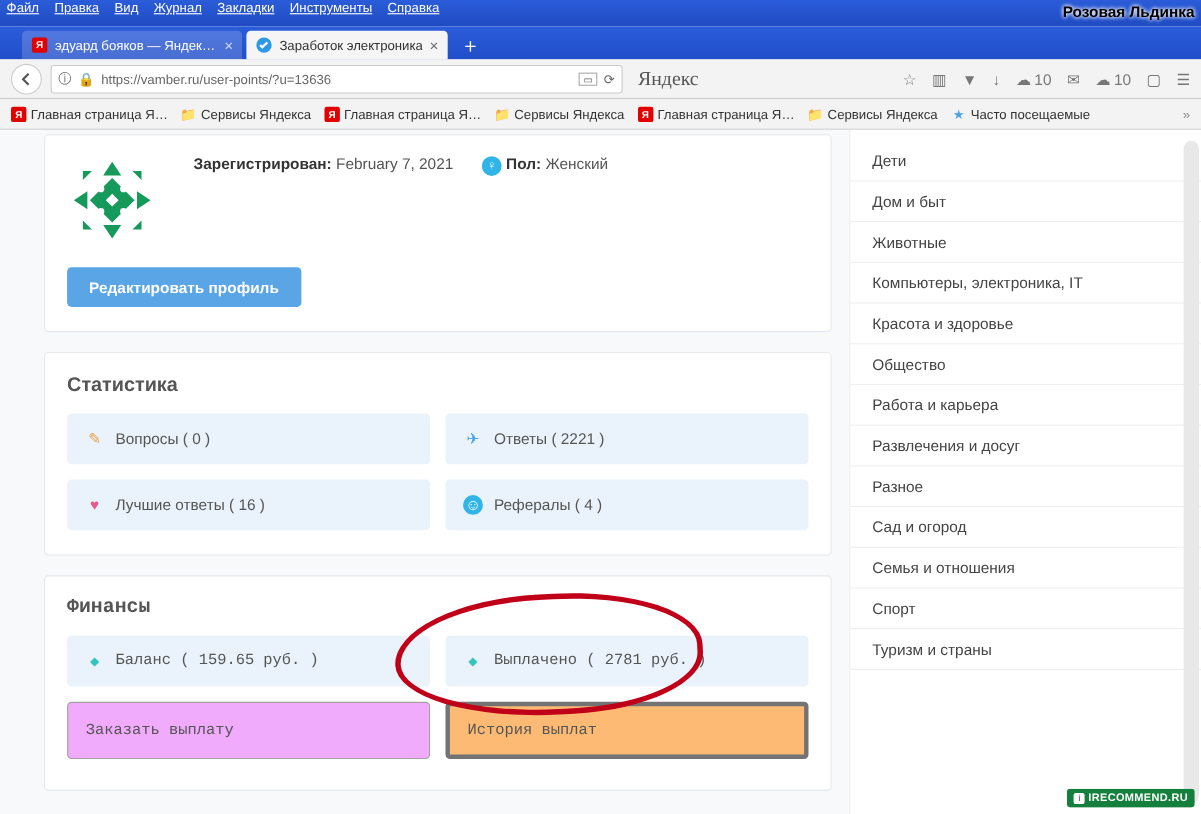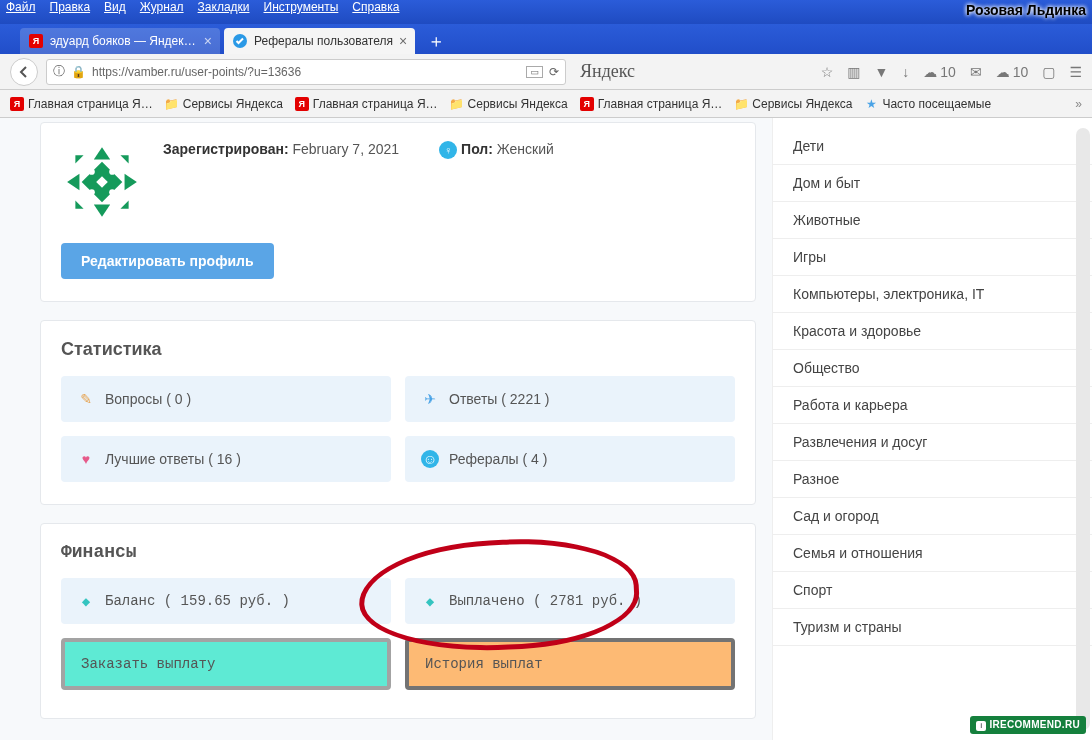--- a/index.html
+++ b/index.html
@@ -36,21 +36,21 @@
   
   .page { display:flex; height: calc(740px - 24px - 30px - 36px - 28px); overflow:hidden; background:#f7f9fb;}
   .main-col { flex:1; padding: 8px 16px 0 40px; overflow:hidden; position:relative;}
   .side-col { width:320px; border-left:1px solid #eee; background:#fff; padding-top:10px; position:relative;}
   .side-col::after{ content:""; position:absolute; right:2px; top:10px; bottom:10px; width:14px; background:#e8e8e8; border-radius:7px;}
   .side-item { padding: 10px 20px; font-size:14px; color:#444; border-bottom:1px solid #eee;}
 
   .card { background:#fff; border:1px solid #e5e8ec; border-radius:4px; padding:18px 20px 22px; margin-bottom:18px;}
   .profile-top { display:flex; gap:20px; }
   .avatar { width:82px; height:82px; border-radius:50%; overflow:hidden; flex:none; }
-  .reginfo { font-size:14px; color:#555; display:flex; gap:40px; flex-wrap:wrap;}
+  .reginfo { font-size:14px; color:#555; display:flex; gap:26px; flex-wrap:wrap;margin-left:13px;}
   .reginfo b { color:#333;}
   .gender-ico { width:18px; height:18px; border-radius:50%; background:#31b5e8; color:#fff; display:inline-flex; align-items:center; justify-content:center; font-size:11px; margin-right:4px;}
   .edit-btn { margin-top:20px; background:#5aa5e6; color:#fff; border:none; border-radius:4px; padding:10px 20px; font-size:14px; font-weight:bold; display:inline-block;}
 
   .card h2 { font-size:18px; color:#555; margin-bottom:16px; font-weight:600;}
   .stat-grid { display:grid; grid-template-columns:1fr 1fr; gap:14px;}
   .stat-box { background:#eaf3fb; border-radius:4px; padding:14px 16px; display:flex; align-items:center; gap:10px; font-size:14px; color:#555;}
   .si { width:18px; height:18px; display:inline-flex; align-items:center; justify-content:center; font-size:14px;}
 
   .annot-circle { position:absolute; border:5px solid #c00018; border-radius:50% 50% 45% 55%/55% 50% 48% 50%; pointer-events:none; }
@@ -82,21 +82,21 @@
     <span class="title">эдуард бояков — Яндекс: н…</span>
     <span class="close">×</span>
   </div>
   <div class="tab active">
     <span class="favicon">
       <svg width="16" height="16">
           <circle cx="8" cy="8" r="7" fill="#2a99e6"></circle>
           <path d="M4.5 8 l2 2 l4.5 -4.5" stroke="#fff" stroke-width="2" fill="none"></path>
         </svg>
     </span>
-    <span class="title">Рефералы пользователя</span>
+    <span class="title">Заработок электроника</span>
     <span class="close">×</span>
   </div>
   <div class="newtab">＋</div>
 </div>
 
 <div class="toolbar">
   <div class="nav-btn">
     <svg width="14" height="14">
         <path d="M9 2 L4 7 L9 12" stroke="#555" stroke-width="2" fill="none"></path>
       </svg>
@@ -214,38 +214,37 @@
       <h2>Финансы</h2>
       <div class="stat-grid">
         <div class="stat-box">
             <span class="si" style="color:#34c4c0;">◆</span>
             <span>Баланс ( 159.65 руб. )</span>
           </div>
         <div class="stat-box">
             <span class="si" style="color:#34c4c0;">◆</span>
             <span>Выплачено ( 2781 руб. )</span>
           </div>
-        <div class="stat-box" style="background:#5eead4;border:4px solid #a3a3a3;">
+        <div class="stat-box" style="background:#f0abfc;border:1px solid #a3a3a3;">
             <span>Заказать выплату</span>
           </div>
         <div class="stat-box" style="background:#fdba74;border:4px solid #737373;">
             <span>История выплат</span>
           </div>
       </div>
 
       <div class="annot-circle" style="left:318px; top:16px; width:280px; height:110px; transform:rotate(-3deg);"></div>
     </div>
 
   </div>
 
   <div class="side-col">
     <div class="side-item">Дети</div>
     <div class="side-item">Дом и быт</div>
     <div class="side-item">Животные</div>
-    <div class="side-item">Игры</div>
     <div class="side-item">Компьютеры, электроника, IT</div>
     <div class="side-item">Красота и здоровье</div>
     <div class="side-item">Общество</div>
     <div class="side-item">Работа и карьера</div>
     <div class="side-item">Развлечения и досуг</div>
     <div class="side-item">Разное</div>
     <div class="side-item">Сад и огород</div>
     <div class="side-item">Семья и отношения</div>
     <div class="side-item">Спорт</div>
     <div class="side-item">Туризм и страны</div>

